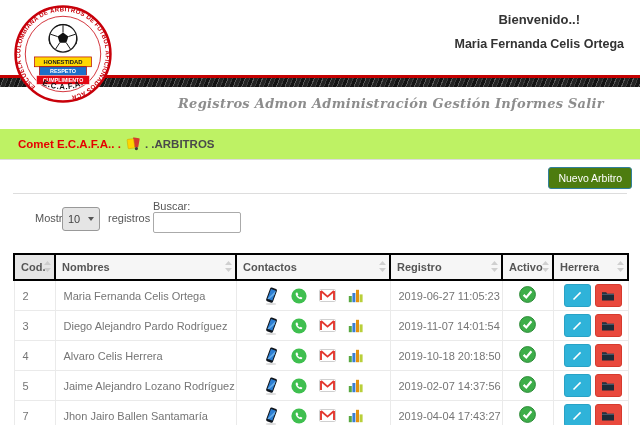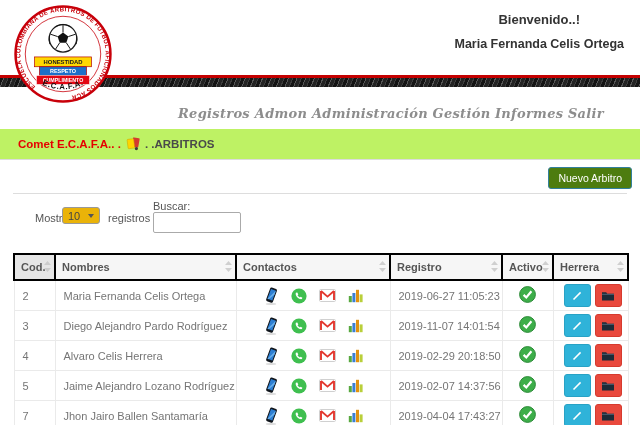--- a/index.html
+++ b/index.html
@@ -14,21 +14,21 @@
 
   
   .logo{position:absolute;left:14px;top:3px;width:98px;height:102px;z-index:5;}
 
   
   .welcome{position:absolute;top:12px;right:16px;text-align:center;color:#333;z-index:3;}
   .welcome .w1{font-size:13px;font-weight:bold;}
   .welcome .w2{font-size:12.5px;font-weight:bold;margin-top:10px;}
 
   
-  .nav{position:absolute;top:106px;left:178px;right:36px;display:flex;justify-content:space-between;
+  .nav{position:absolute;top:96px;left:178px;right:36px;display:flex;justify-content:space-between;
        align-items:center;z-index:3;}
   .nav-item{font-family:"DejaVu Serif",serif;font-style:italic;font-weight:bold;font-size:13px;
        color:#8d8d8d;letter-spacing:.3px;cursor:pointer;white-space:nowrap;}
 
   
   .breadcrumb{position:absolute;top:129px;left:0;width:640px;height:31px;background:#bef264;
        border-bottom:1px solid #dcdcdc;display:flex;align-items:center;padding-left:18px;
        box-sizing:border-box;font-size:11.5px;font-weight:bold;z-index:1;}
   .bc-app{color:#e60000;}
   .bc-sec{color:#4a4a4a;}
@@ -37,22 +37,22 @@
   
   .btn-new{position:absolute;top:167px;right:8px;background:#4d7c0f;border:1px solid #32809c;
        color:#fff;font-size:10.5px;padding:4px 9px;border-radius:3px;cursor:pointer;z-index:2;}
   .divider{position:absolute;top:193px;left:13px;width:614px;height:1px;background:#ddd;}
 
   
   .flt-label{position:absolute;font-size:11px;color:#555;}
   .lbl-mostrar{left:35px;top:212px;}
   .lbl-registros{left:108px;top:212px;}
   .lbl-buscar{left:153px;top:200px;}
-  .pselect{position:absolute;left:62px;top:207px;width:38px;height:17px;border:1px solid #999;
-       border-radius:3px;background:#eab308;display:flex;align-items:center;justify-content:space-between;
+  .pselect{position:absolute;left:62px;top:207px;width:38px;height:24px;border:1px solid #999;
+       border-radius:3px;background:#e5e5e5;display:flex;align-items:center;justify-content:space-between;
        padding:0 5px;box-sizing:border-box;font-size:11px;color:#444;cursor:pointer;}
   .chev{width:0;height:0;border-left:3.5px solid transparent;border-right:3.5px solid transparent;
        border-top:4.5px solid #555;}
   .search-input{position:absolute;left:153px;top:212px;width:88px;height:21px;border:1px solid #aaa;
        border-radius:2px;box-sizing:border-box;font-size:11px;padding:0 4px;outline:none;}
 
   
   table.grid{position:absolute;top:253px;left:13px;width:614px;border-collapse:collapse;
        table-layout:fixed;font-size:11px;}
   .grid th{background:#f6f6f6;border:2px solid #000000;color:#555;font-weight:bold;text-align:left;
@@ -330,21 +330,21 @@
                 <path d="M2 2 V11 M15 2 V11" stroke="#e3372e" stroke-width="1.9"></path>
               </svg>
             </span><span class="icn">
               <svg width="16" height="15" viewBox="0 0 16 15">
                 <rect x="0.8" y="8" width="3" height="6.2" fill="#58a83f"></rect>
                 <rect x="4.4" y="5" width="3" height="9.2" fill="#3b7fd4"></rect>
                 <rect x="8" y="1.8" width="3" height="12.4" fill="#e2920f"></rect>
                 <rect x="11.6" y="6.4" width="3" height="7.8" fill="#b9cf3a"></rect>
               </svg>
             </span></td>
-          <td>2019-02-29 20:18:50</td>
+          <td>2019-10-18 20:18:50</td>
           <td class="c-activo"><span class="icn">
               <svg width="17" height="17" viewBox="0 0 17 17">
                 <circle cx="8.5" cy="8.5" r="7.9" fill="#3dae49" stroke="#2e8b3a"></circle>
                 <path d="M4.6 8.9 L7.3 11.5 L12.4 5.3" fill="none" stroke="#fff" stroke-width="2.2"></path>
               </svg>
             </span></td>
           <td class="c-acciones"><span class="abtn edit">
               <span class="icn">
                 <svg width="12" height="12" viewBox="0 0 12 12">
                   <path d="M3 9 L9.6 2.4" stroke="#fff" stroke-width="1.5"></path>

